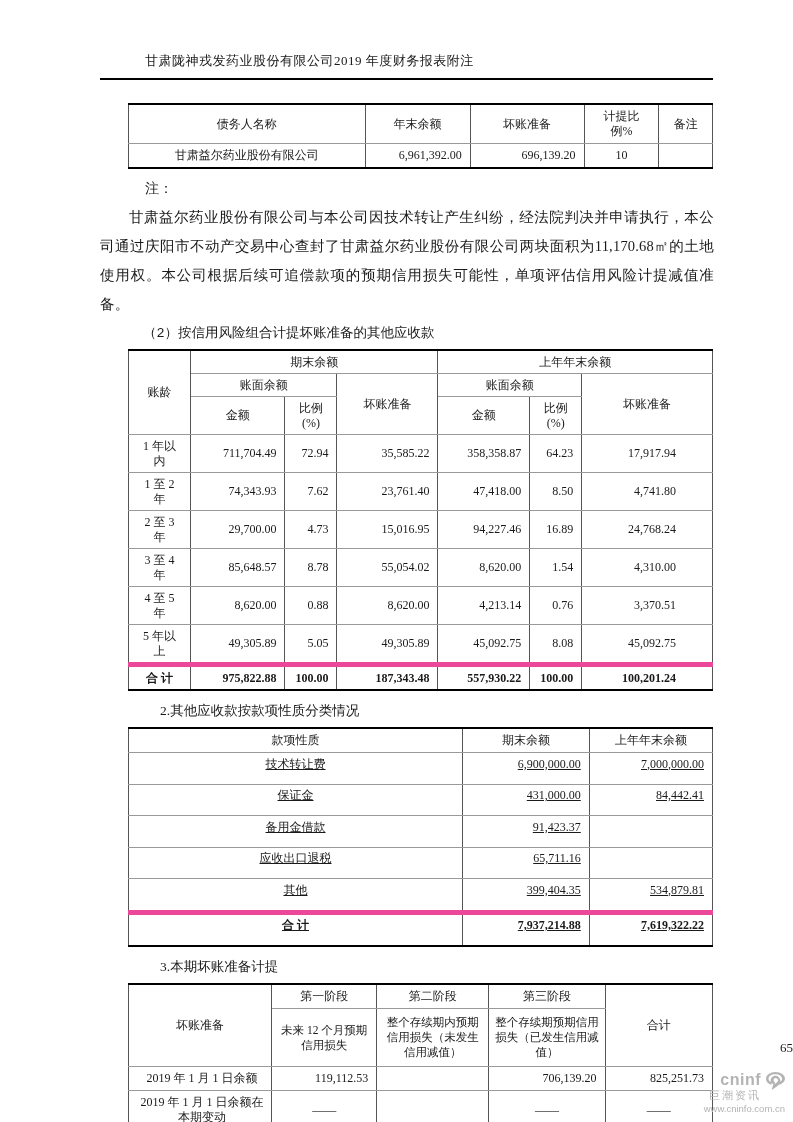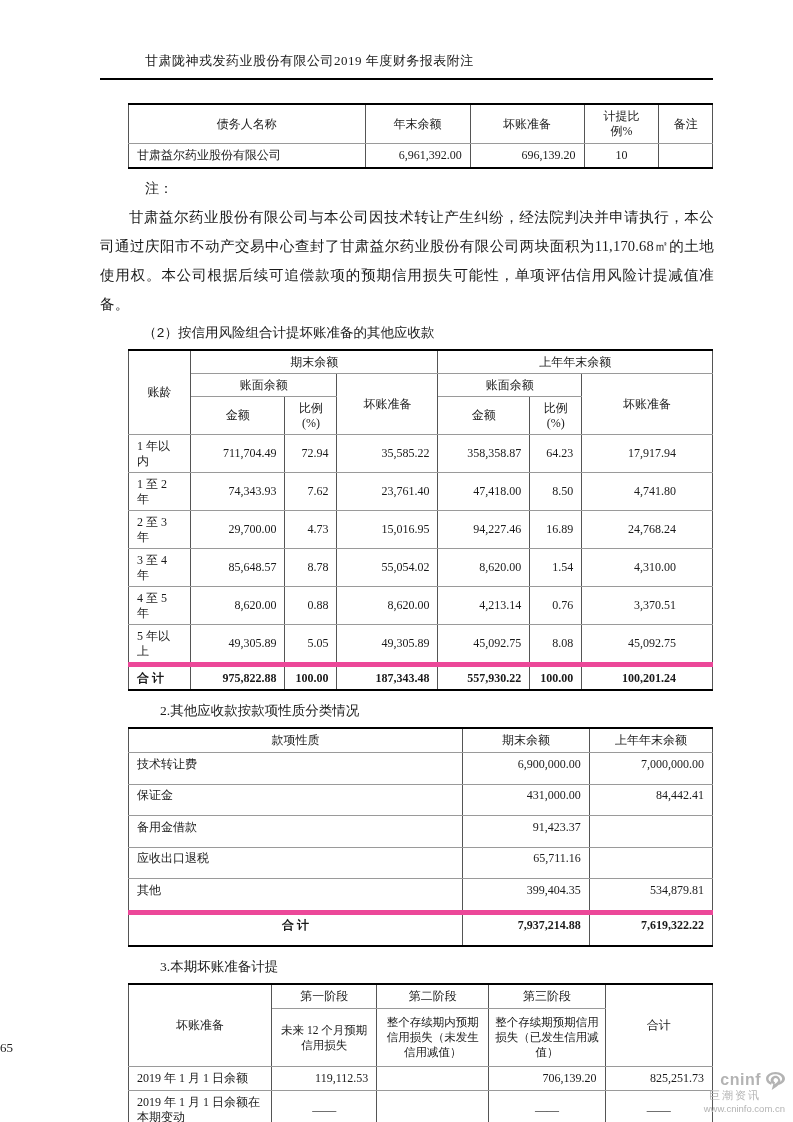--- a/index.html
+++ b/index.html
@@ -25,40 +25,40 @@
     font-size:12px; border-top:2.5px solid #000; border-bottom:2.5px solid #000;
     background:#fff;
   }
   .fin-table th, .fin-table td {
     border-top:1px solid #9a9a9a; border-bottom:1px solid #9a9a9a;
     border-left:1px solid #555; border-right:1px solid #555;
     padding:4px 8px; line-height:15px; vertical-align:middle;
     font-weight:normal; word-break:break-all; overflow:hidden;
   }
   .fin-table th { text-align:center; }
-  .al { text-align:left;margin-left:48px; } .ar { text-align:right; } .ac { text-align:center; }
+  .al { text-align:center;margin-left:48px; } .ar { text-align:right; } .ac { text-align:center; }
   .total-row td { font-weight:bold; border-top:5px solid #ec4899; }
   .t-aging td.lastcol { padding-right:36px; }
   .t-aging td, .t-aging th { padding-top:3.5px; padding-bottom:3.5px; }
-  .t-nature td { padding-top:3.5px; padding-bottom:12px; }
+  .t-nature td { padding-top:3.5px; padding-bottom:12px;text-decoration:underline; }
   .t-prov .desc-row th { font-size:11.5px; padding:6px 4px; }
   .t-prov td.rowlabel { padding-left:8px; padding-right:4px; }
 
   
   .note-label { margin:11px 0 0 45px; font-size:14px; }
   .para {
     margin:5px 0 0 0; width:614px; font-size:14.5px; line-height:29px;
     text-align:justify; text-indent:2em; letter-spacing:.2px;
   }
   .h-credit { margin:5px 0 7px 43px; font-size:13.5px;font-family:Liberation Mono, monospace; }
   .h-num    { margin:11px 0 7px 60px; font-size:13.5px; }
   .mt-t1 { margin-top:23px; }
 
   
-  .page-number { position:absolute; left:0; top:1040px; width:100%; text-align:left; font-size:13px; }
+  .page-number { position:absolute; left:0; top:1040px; width:100%; text-align:right; font-size:13px; }
   .watermark { position:absolute; right:8px; top:1072px; text-align:right; color:#b3b3b3;
                font-family:"Liberation Sans","DejaVu Sans",sans-serif; line-height:1.05; }
   .wm-brandline { display:flex; align-items:flex-start; justify-content:flex-end; gap:5px; }
   .wm-brand { font-size:16px; font-weight:bold; letter-spacing:.5px; }
   .wm-cn { font-size:11px; letter-spacing:2px; margin-right:24px; }
   .wm-url { font-size:9.5px; margin-top:2px; }
 </style>
 </head>
 <body>
 

